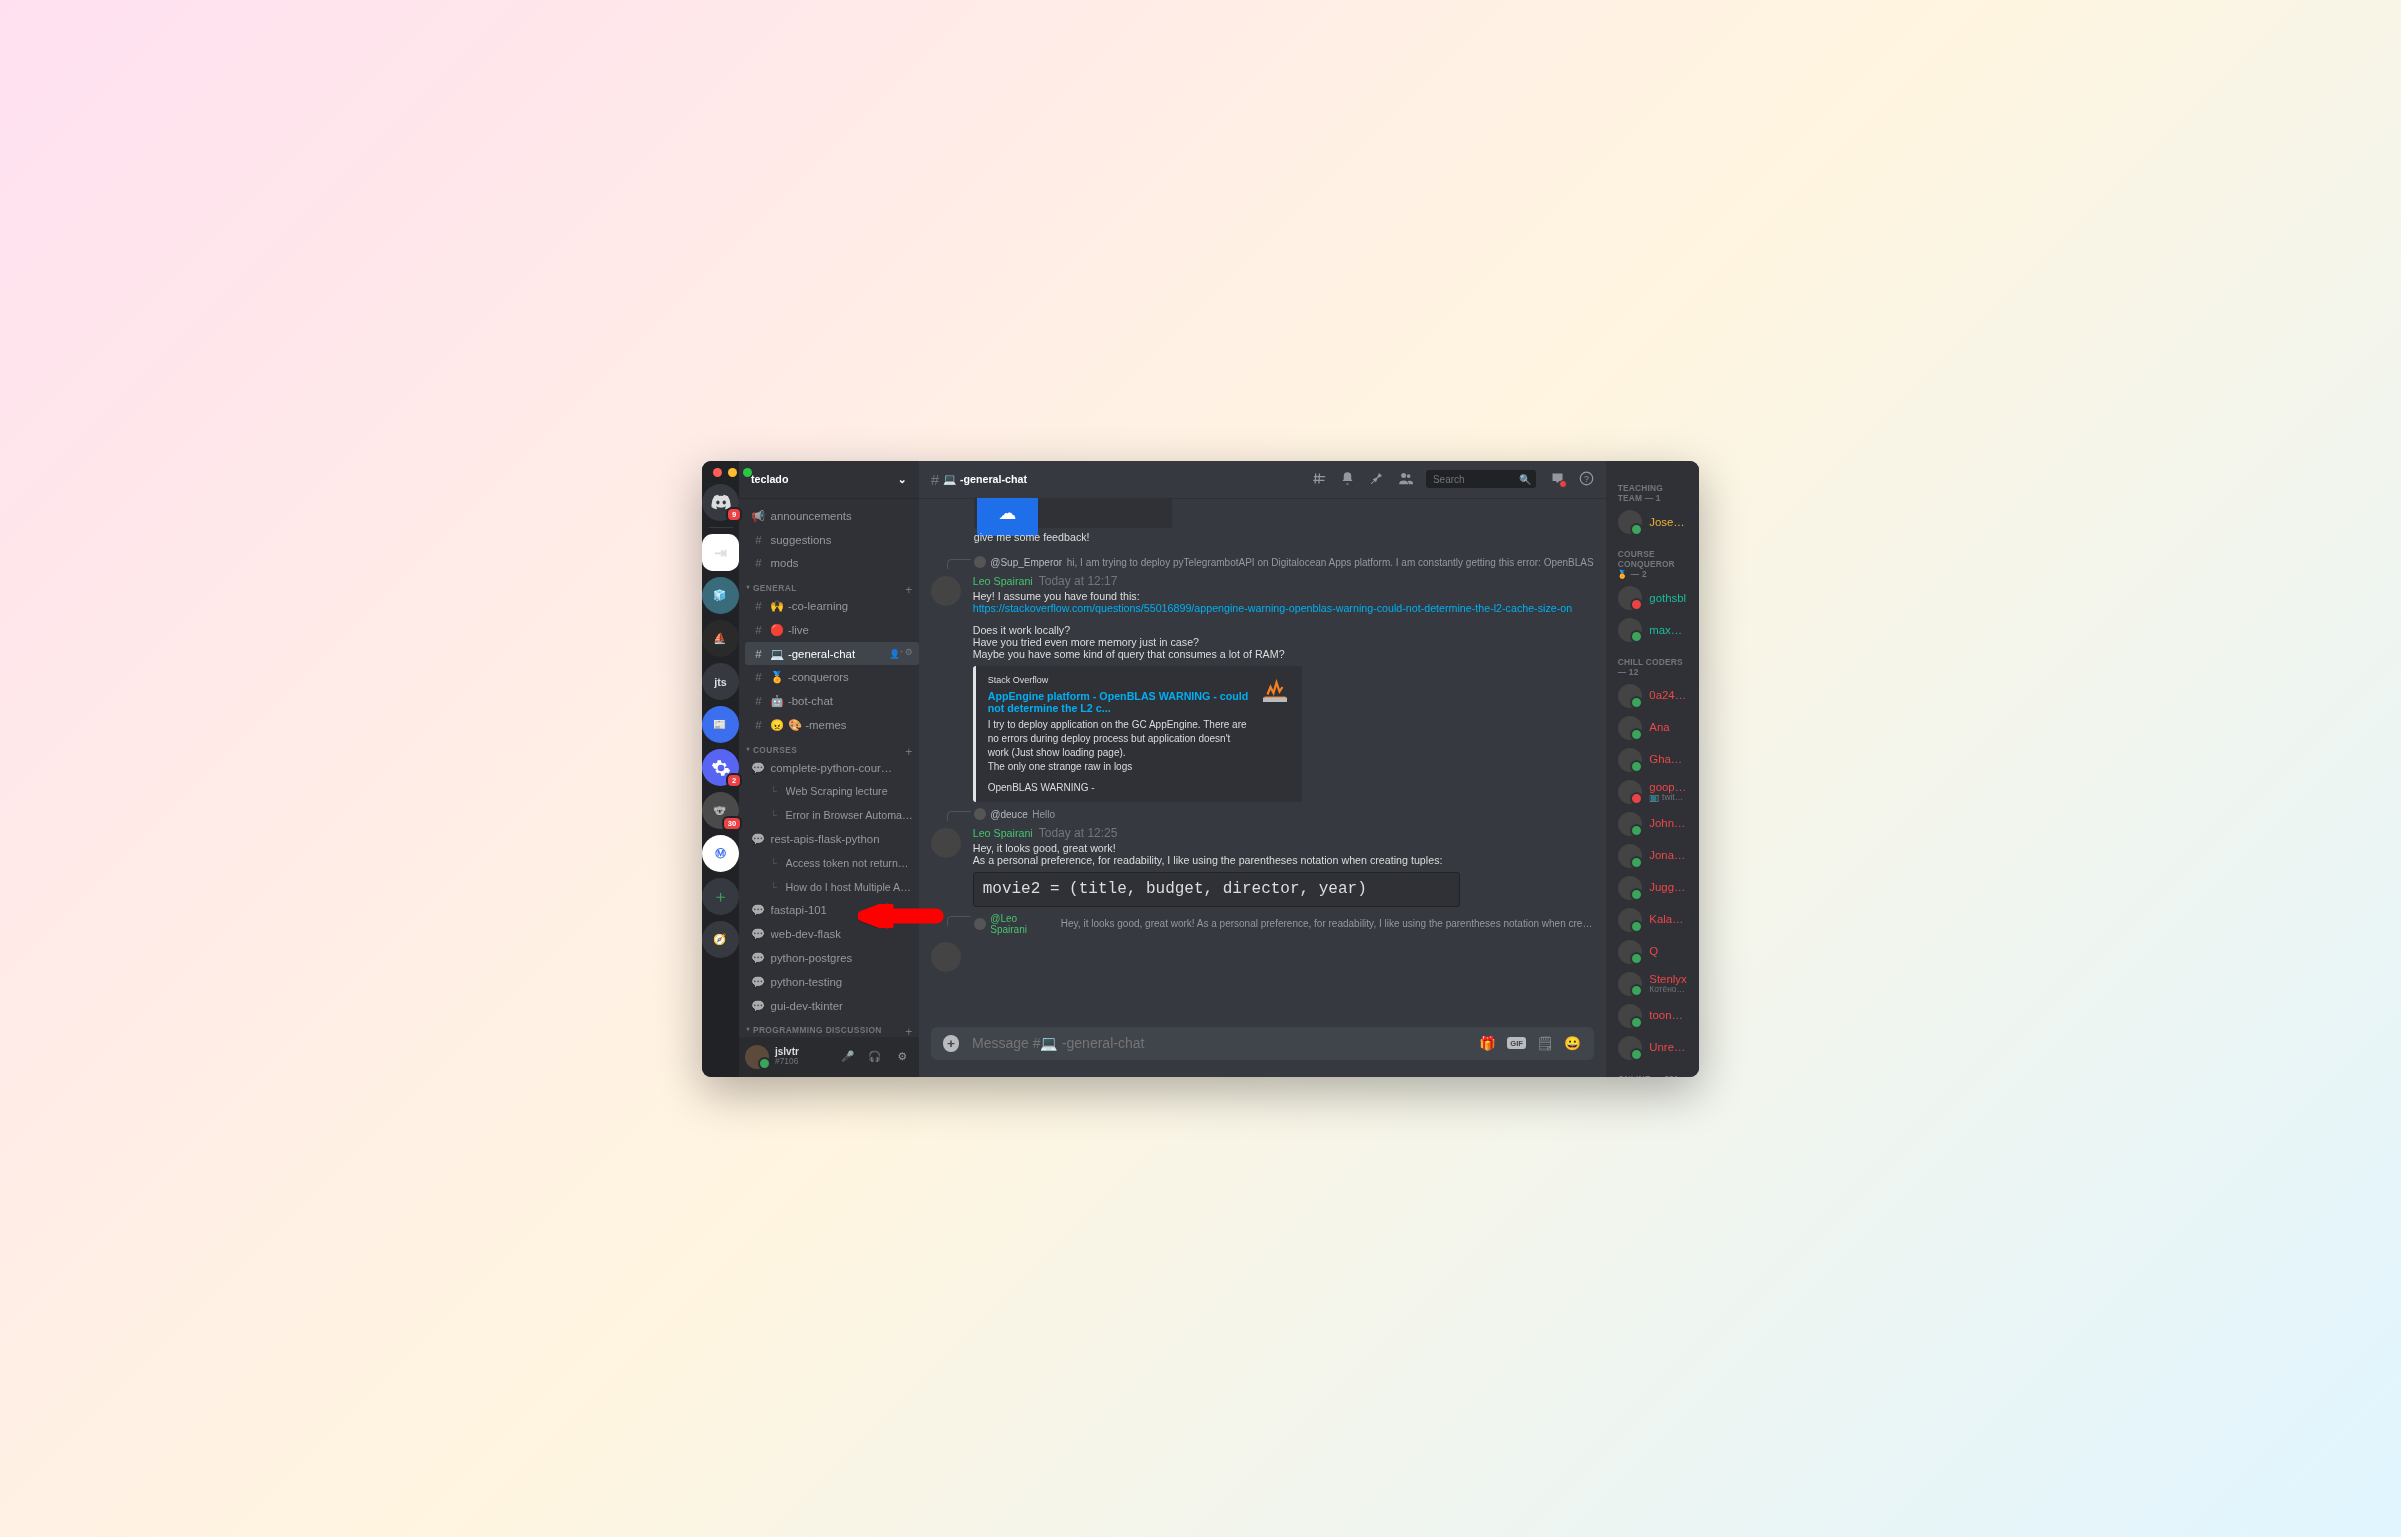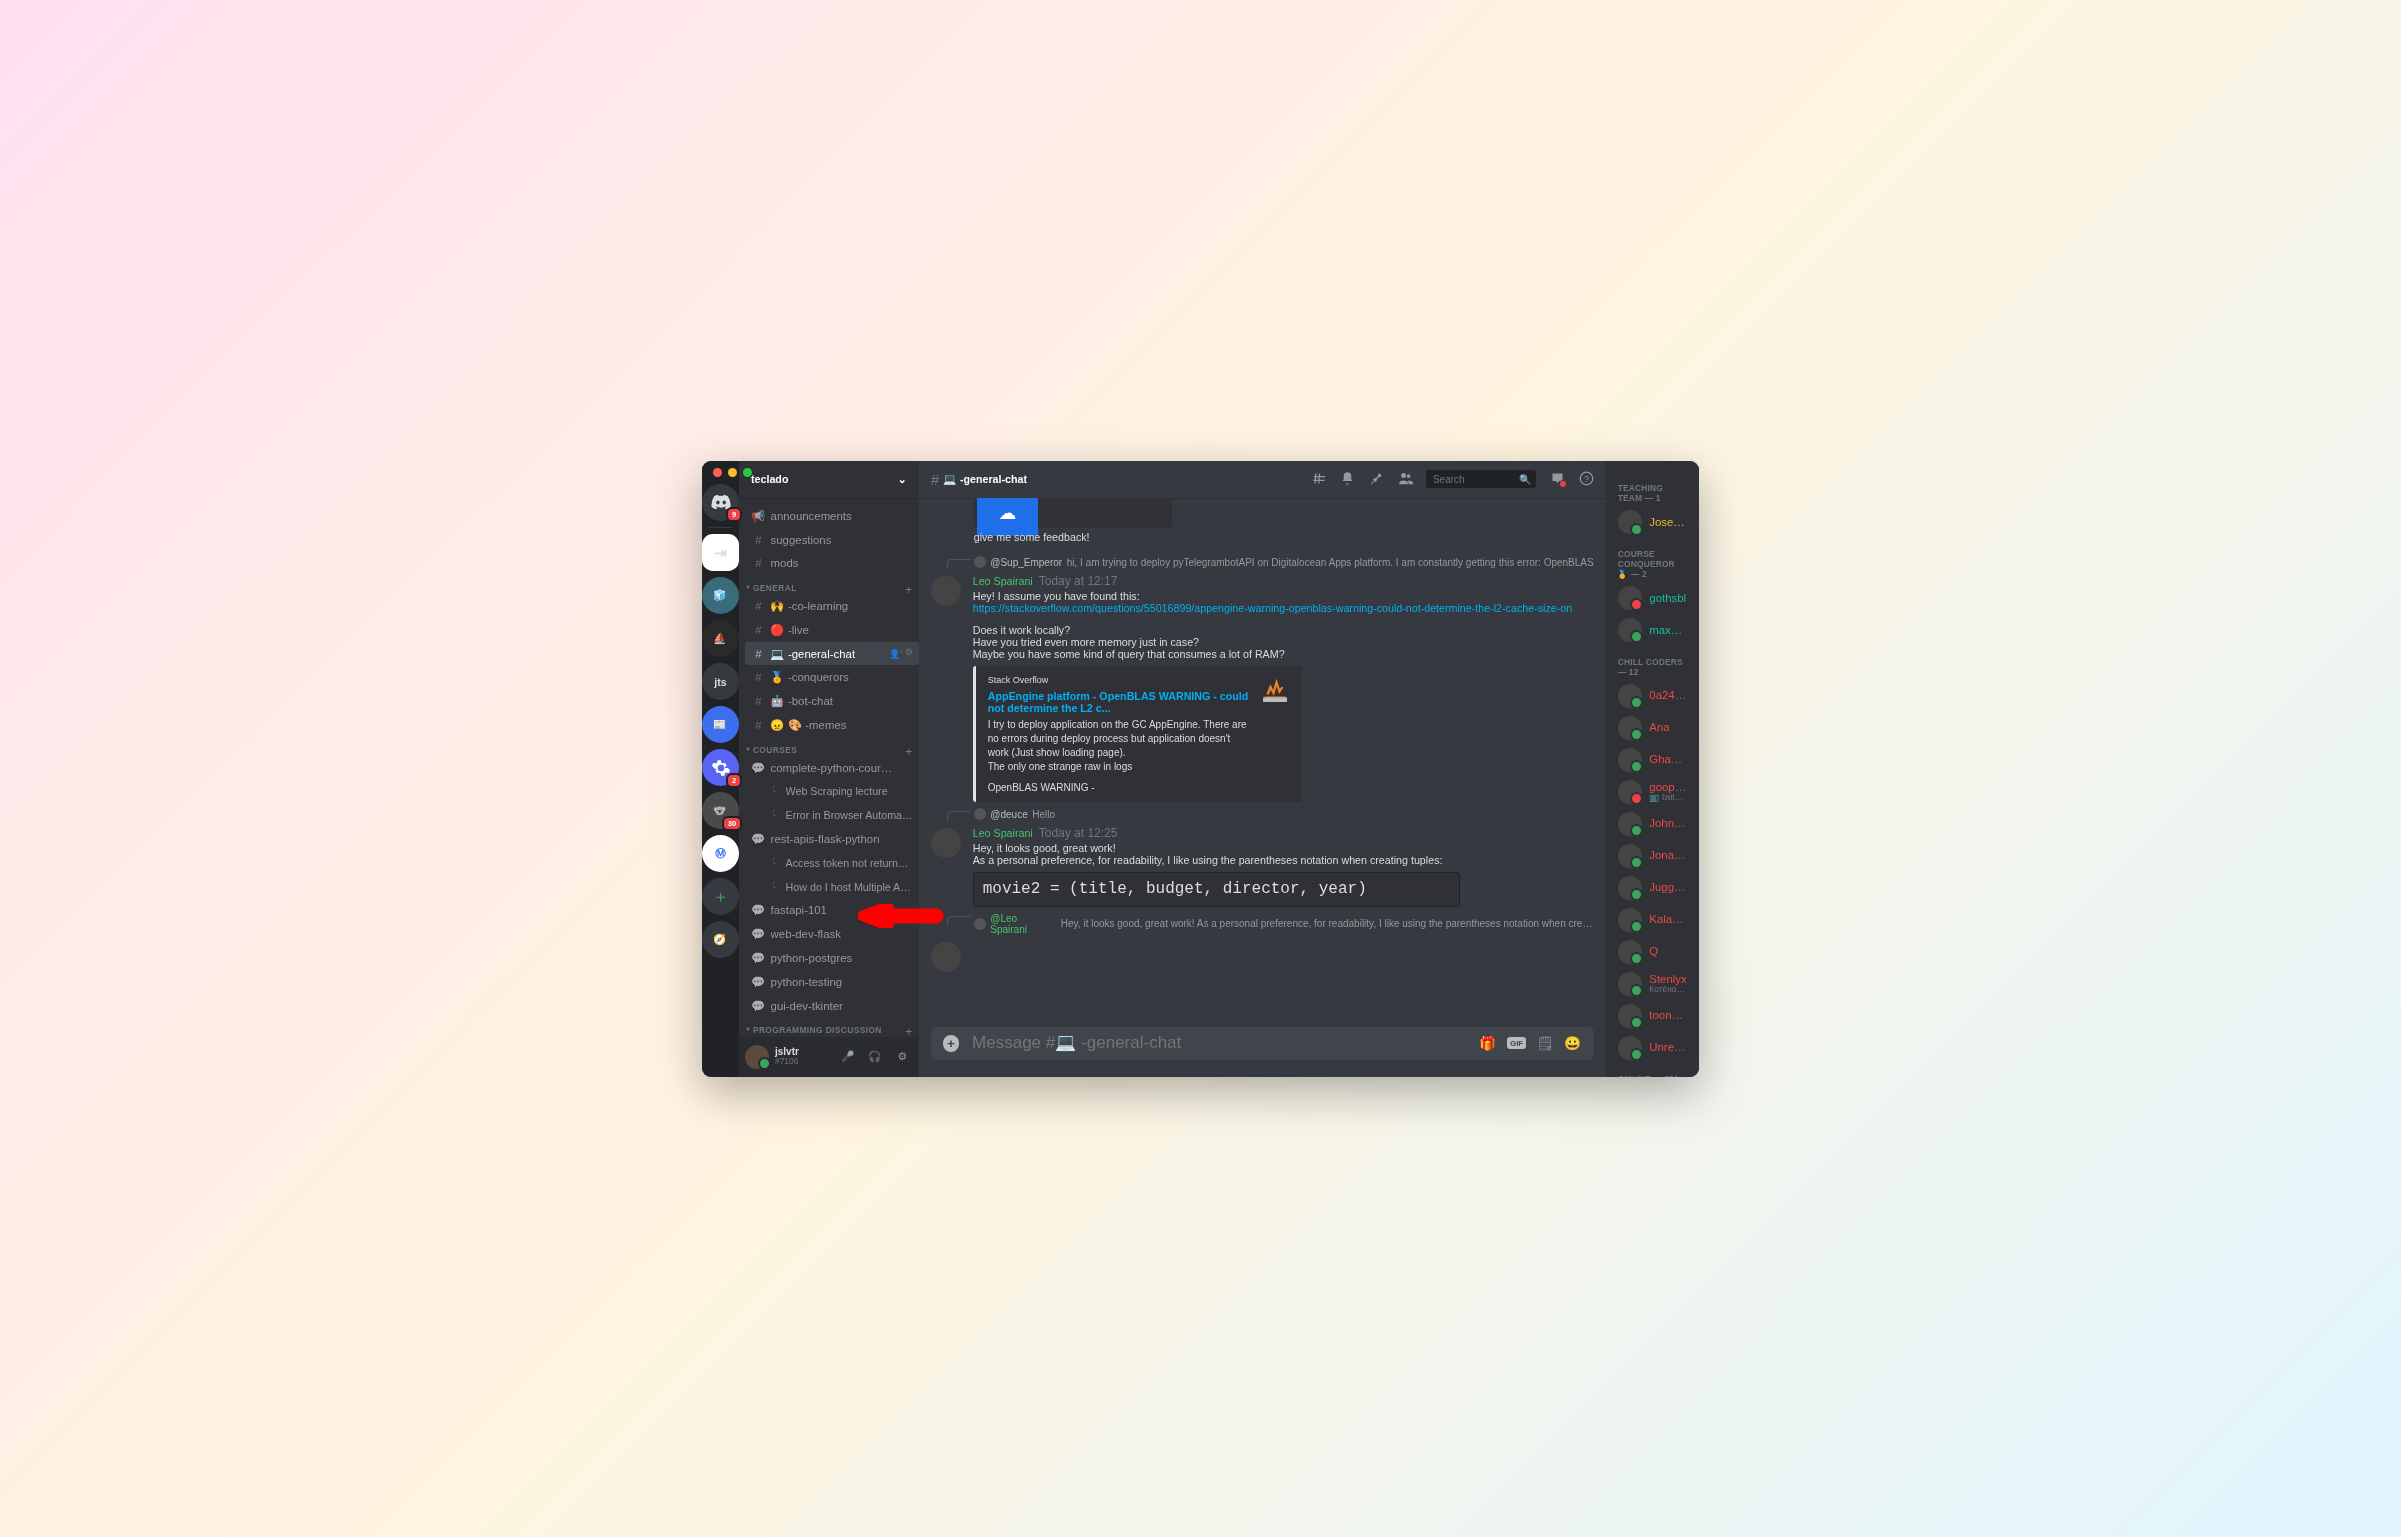--- a/index.html
+++ b/index.html
@@ -107,21 +107,21 @@
   .embed .edesc{font-size:10px;color:var(--txt-normal);line-height:1.4;}
   .embed .eextra{font-size:10px;margin-top:7.6px;}
   .embed .ethumb{width:30px;height:30px;align-self:flex-start;}
 
   .prev-attach{margin-left:43px;background:var(--bg-card);border-radius:3px;padding:6px;width:198px;height:30px;margin-bottom:3px;display:flex;align-items:center;}
   .prev-img{width:61px;height:46px;background:#1f6feb;border-radius:3px;margin-left:-3px;display:flex;align-items:center;justify-content:center;}
 
   .codeblock{margin-top:6px;background:var(--bg-card);border:0.8px solid #202225;border-radius:3px;padding:7.6px 9px;font-family:Liberation Mono, monospace;font-size:16px;color:var(--txt-normal);max-width:487px;}
 
   .composer{margin:0 12px 16.7px;background:var(--bg-input);border-radius:6px;height:33px;display:flex;align-items:center;padding:0 12px;gap:10.7px;color:var(--txt-muted);}
-  .composer input{flex:1;background:none;border:none;outline:none;color:var(--txt-normal);font-size:17px;}
+  .composer input{flex:1;background:none;border:none;outline:none;color:var(--txt-normal);font-size:14px;}
   .composer .cbtn{cursor:pointer;font-size:13.7px;}
 
   
   .members{width:183px;background:var(--bg-sidebar);padding:12px 6px 0;overflow-y:auto;color:var(--txt-muted);}
   .role-hdr{font-size:8.4px;font-weight:600;letter-spacing:0.2px;text-transform:uppercase;padding:10.7px 6px 3px;color:var(--txt-faint);}
   .member{height:32px;padding:0 6px;display:flex;align-items:center;gap:7.6px;border-radius:3px;cursor:pointer;}
   .member .mav{width:24px;height:24px;border-radius:50%;background:#444;position:relative;flex-shrink:0;}
   .member .mav::after{content:'';position:absolute;bottom:-1.5px;right:-1.5px;width:9px;height:9px;border-radius:50%;border:2.3px solid var(--bg-sidebar);}
   .member .mav.on::after{background:var(--green);}
   .member .mav.dnd::after{background:var(--red);}

